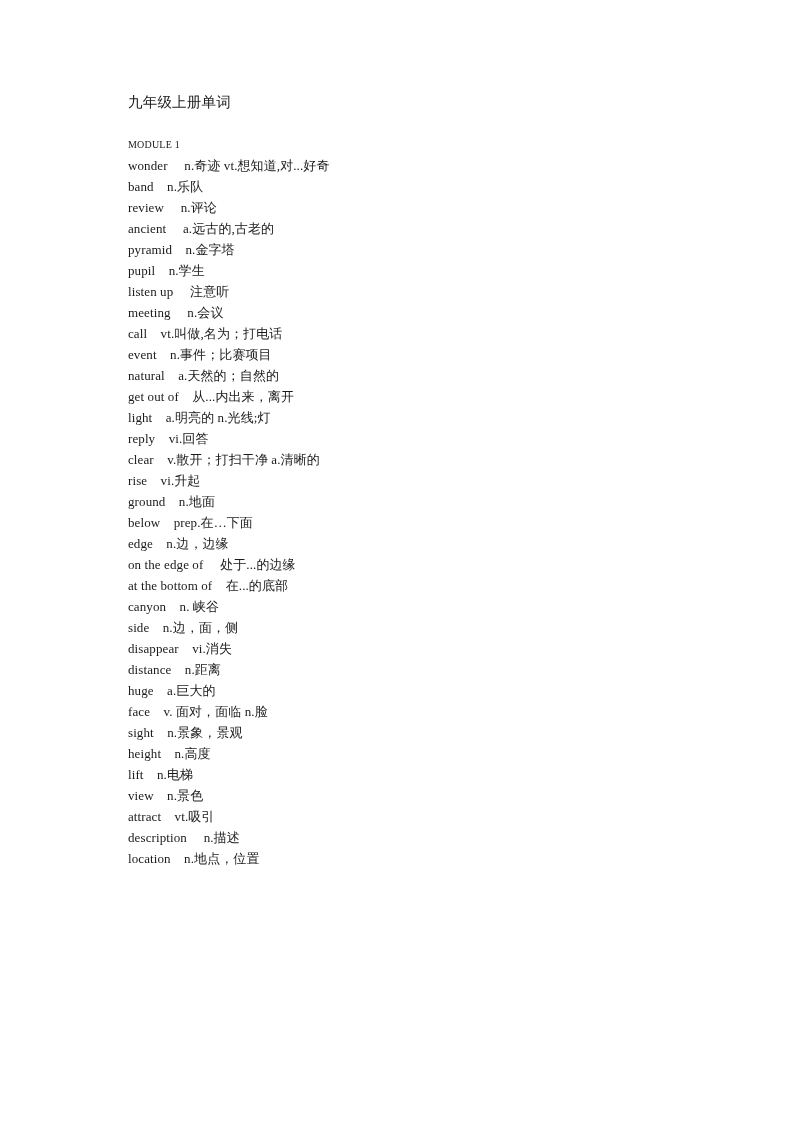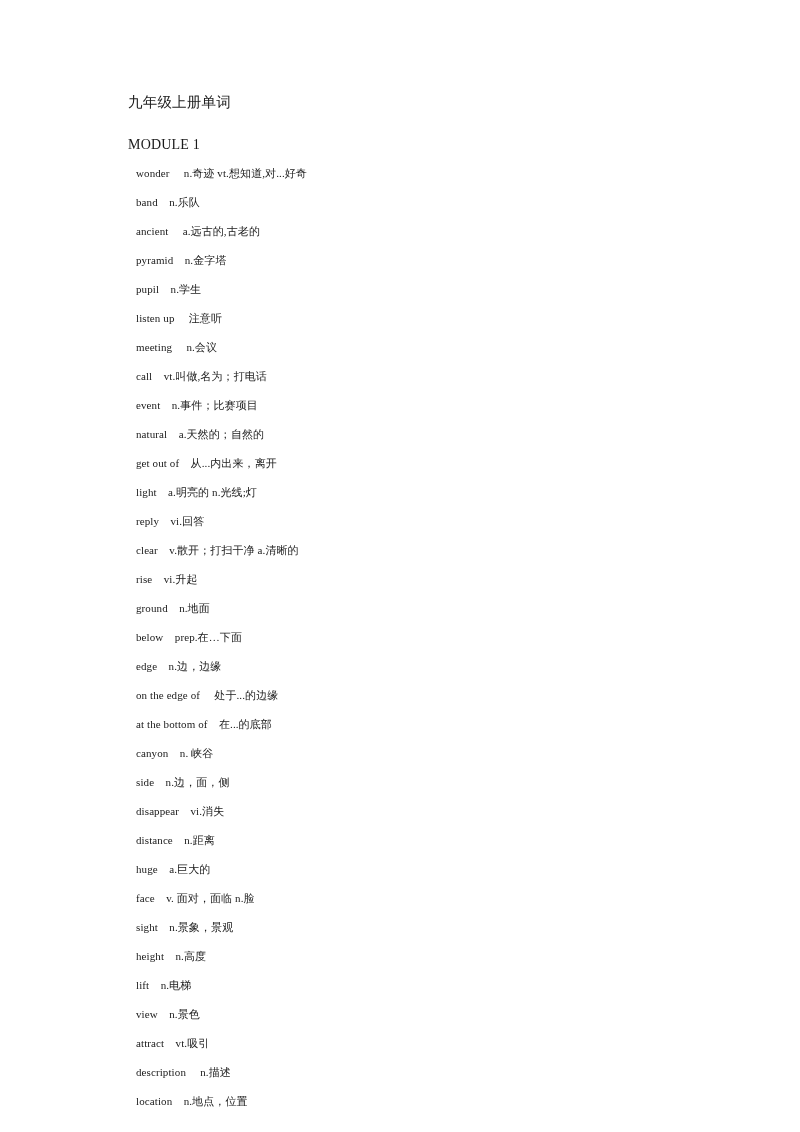--- a/index.html
+++ b/index.html
@@ -29,36 +29,36 @@
     width: 600px;
   }
   .doc-title {
     font-size: 14.5px;
     line-height: 21px;
     white-space: pre;
     margin: 0 0 21px 0;
     letter-spacing: 0.2px;
   }
   .module-heading {
-    font-size: 14px;
+    font-size: 10px;
     line-height: 21px;
     white-space: pre;
     margin: 0;
     letter-spacing: 0.2px;
   }
   .word-list {
     list-style: none;
     margin: 0;
     padding: 0;
   }
   .word-entry {
-    font-size: 11px;
+    font-size: 13px;
     line-height: 21px;
     white-space: pre;
-    margin: 8px;
+    margin: 0;
     letter-spacing: 0.1px;
   }
   .entry-term {
     white-space: pre;
   }
   .entry-gap {
     white-space: pre;
   }
   .entry-def {
     white-space: pre;
@@ -70,20 +70,21 @@
 <div class="page">
   <div class="content">
 
     <p class="doc-title">九年级上册单词</p>
 
     <p class="module-heading">MODULE 1</p>
 
     <ul class="word-list">
         <li class="word-entry"><span class="entry-term">wonder</span><span class="entry-gap">     </span><span class="entry-def">n.奇迹 vt.想知道,对...好奇</span></li>
         <li class="word-entry"><span class="entry-term">band</span><span class="entry-gap">    </span><span class="entry-def">n.乐队</span></li>
+        <li class="word-entry"><span class="entry-term">review</span><span class="entry-gap">     </span><span class="entry-def">n.评论</span></li>
         <li class="word-entry"><span class="entry-term">ancient</span><span class="entry-gap">     </span><span class="entry-def">a.远古的,古老的</span></li>
         <li class="word-entry"><span class="entry-term">pyramid</span><span class="entry-gap">    </span><span class="entry-def">n.金字塔</span></li>
         <li class="word-entry"><span class="entry-term">pupil</span><span class="entry-gap">    </span><span class="entry-def">n.学生</span></li>
         <li class="word-entry"><span class="entry-term">listen up</span><span class="entry-gap">     </span><span class="entry-def">注意听</span></li>
         <li class="word-entry"><span class="entry-term">meeting</span><span class="entry-gap">     </span><span class="entry-def">n.会议</span></li>
         <li class="word-entry"><span class="entry-term">call</span><span class="entry-gap">    </span><span class="entry-def">vt.叫做,名为；打电话</span></li>
         <li class="word-entry"><span class="entry-term">event</span><span class="entry-gap">    </span><span class="entry-def">n.事件；比赛项目</span></li>
         <li class="word-entry"><span class="entry-term">natural</span><span class="entry-gap">    </span><span class="entry-def">a.天然的；自然的</span></li>
         <li class="word-entry"><span class="entry-term">get out of</span><span class="entry-gap">    </span><span class="entry-def">从...内出来，离开</span></li>
         <li class="word-entry"><span class="entry-term">light</span><span class="entry-gap">    </span><span class="entry-def">a.明亮的 n.光线;灯</span></li>

